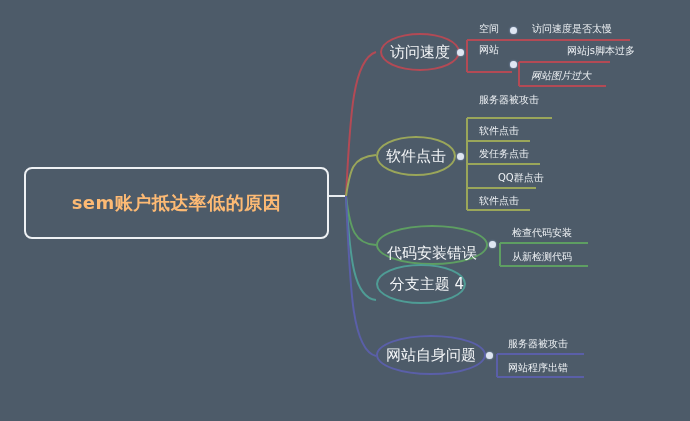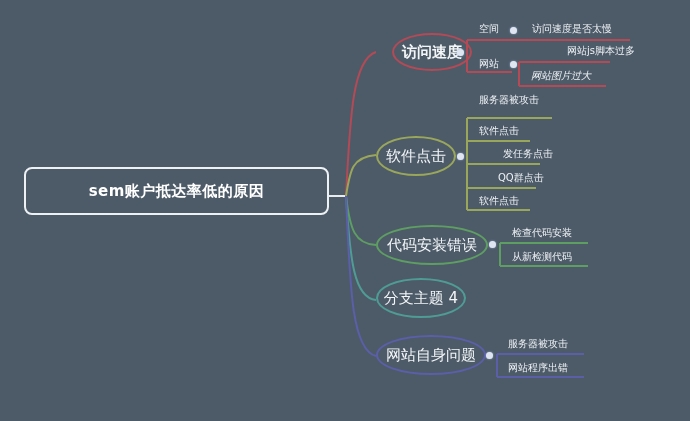--- a/index.html
+++ b/index.html
@@ -5,24 +5,24 @@
   html, body { margin:0; padding:0; }
   body {
     width:690px; height:421px; overflow:hidden;
     background:#4d5b69;
     font-family:"DejaVu Sans","Liberation Sans",sans-serif;
     color:#f2f4f6;
     position:relative;
   }
   svg.lines { position:absolute; left:0; top:0; width:690px; height:421px; pointer-events:none; }
   .root {
-    position:absolute; left:24px; top:167px; width:305px; height:48px;
+    position:absolute; left:24px; top:167px; width:305px; height:72px;
     border:2px solid #eef1f4; border-radius:8px; box-sizing:border-box;
     display:flex; align-items:center; justify-content:center;
-    font-size:15px; font-weight:bold; color:#ffffff; letter-spacing:0.5px;
+    font-size:18px; font-weight:bold; color:#fdba74; letter-spacing:0.5px;
   }
   .branch {
     position:absolute; border-radius:50%; box-sizing:border-box;
     display:flex; align-items:center; justify-content:center;
     font-size:15px; color:#f3f5f7; border:2px solid;
   }
   .leaf {
     position:absolute; font-size:10px; color:#eef1f4; white-space:nowrap;
   }
   .dot {
@@ -64,50 +64,50 @@
 
   <line x1="497" y1="354" x2="497" y2="377" stroke="#5a5fa8" stroke-width="2"></line>
   <line x1="497" y1="354" x2="584" y2="354" stroke="#5a5fa8" stroke-width="2"></line>
   <line x1="497" y1="377" x2="584" y2="377" stroke="#5a5fa8" stroke-width="2"></line>
 </svg>
 
 <div class="root">
   <span>sem账户抵达率低的原因</span>
 </div>
 
-<div class="branch" style="left:392px; top:33px; width:80px; height:38px; border-color:#b34a55;font-weight:bold;">
+<div class="branch" style="left:380px; top:33px; width:80px; height:38px; border-color:#b34a55;">
   <span>访问速度</span>
 </div>
 <div class="dot" style="left:457px; top:49px;"></div>
 <span class="leaf" style="left:479px; top:22px;">空间</span>
 <div class="dot" style="left:510px; top:27px;"></div>
 <span class="leaf" style="left:532px; top:22px;">访问速度是否太慢</span>
-<span class="leaf" style="left:479px; top:57px;font-family:Liberation Mono, monospace;">网站</span>
+<span class="leaf" style="left:479px; top:43px;font-family:Liberation Mono, monospace;">网站</span>
 <div class="dot" style="left:510px; top:61px;"></div>
 <span class="leaf" style="left:531px; top:44px;margin-left:36px;">网站js脚本过多</span>
 <span class="leaf" style="left:531px; top:69px;font-style:italic;">网站图片过大</span>
 
 <div class="branch" style="left:376px; top:136px; width:80px; height:40px; border-color:#9aa65a;">
   <span>软件点击</span>
 </div>
 <div class="dot" style="left:457px; top:153px;"></div>
 <span class="leaf" style="left:479px; top:93px;">服务器被攻击</span>
 <span class="leaf" style="left:479px; top:124px;">软件点击</span>
-<span class="leaf" style="left:503px; top:147px;">发任务点击</span>
+<span class="leaf" style="left:479px; top:147px;">发任务点击</span>
 <span class="leaf" style="left:498px; top:171px;">QQ群点击</span>
 <span class="leaf" style="left:479px; top:194px;">软件点击</span>
 
-<div class="branch" style="left:376px; top:225px; width:112px; height:40px; border-color:#5e9e62;">
+<div class="branch" style="left:376px; top:225px; width:112px; height:40px; border-color:#5e9e62;align-items:flex-end;">
   <span>代码安装错误</span>
 </div>
 <div class="dot" style="left:489px; top:241px;"></div>
 <span class="leaf" style="left:512px; top:226px;font-family:Liberation Serif, serif;">检查代码安装</span>
 <span class="leaf" style="left:512px; top:250px;font-family:Liberation Serif, serif;">从新检测代码</span>
 
-<div class="branch" style="left:376px; top:278px; width:90px; height:40px; border-color:#4f9c95;">
+<div class="branch" style="left:376px; top:264px; width:90px; height:40px; border-color:#4f9c95;justify-content:flex-end;">
   <span>分支主题 4</span>
 </div>
 
 <div class="branch" style="left:376px; top:335px; width:110px; height:40px; border-color:#5a5fa8;">
   <span>网站自身问题</span>
 </div>
 <div class="dot" style="left:486px; top:352px;"></div>
 <span class="leaf" style="left:508px; top:337px;">服务器被攻击</span>
 <span class="leaf" style="left:508px; top:361px;">网站程序出错</span>
 

